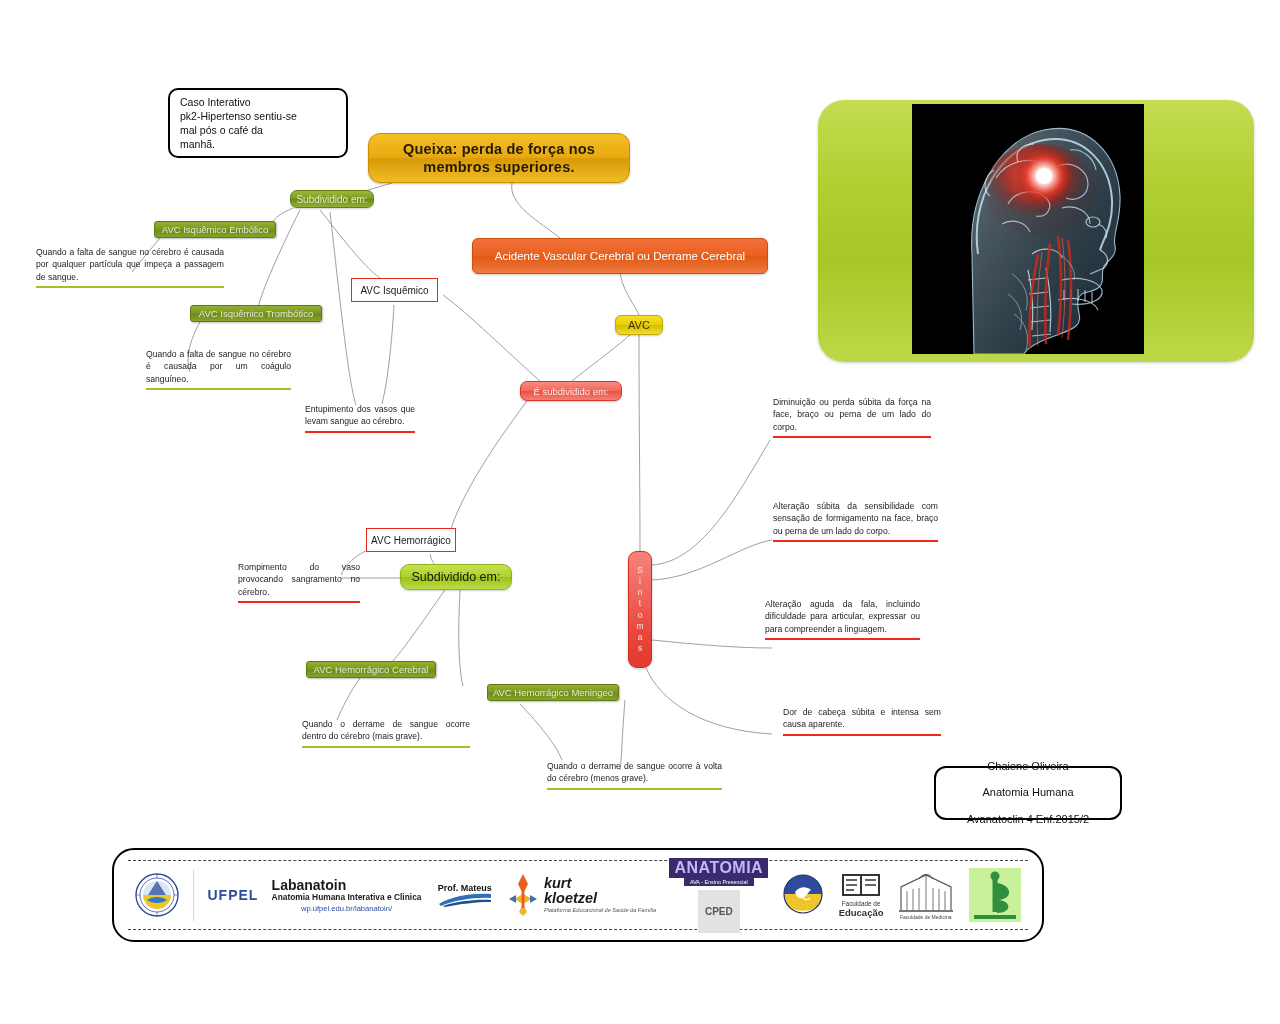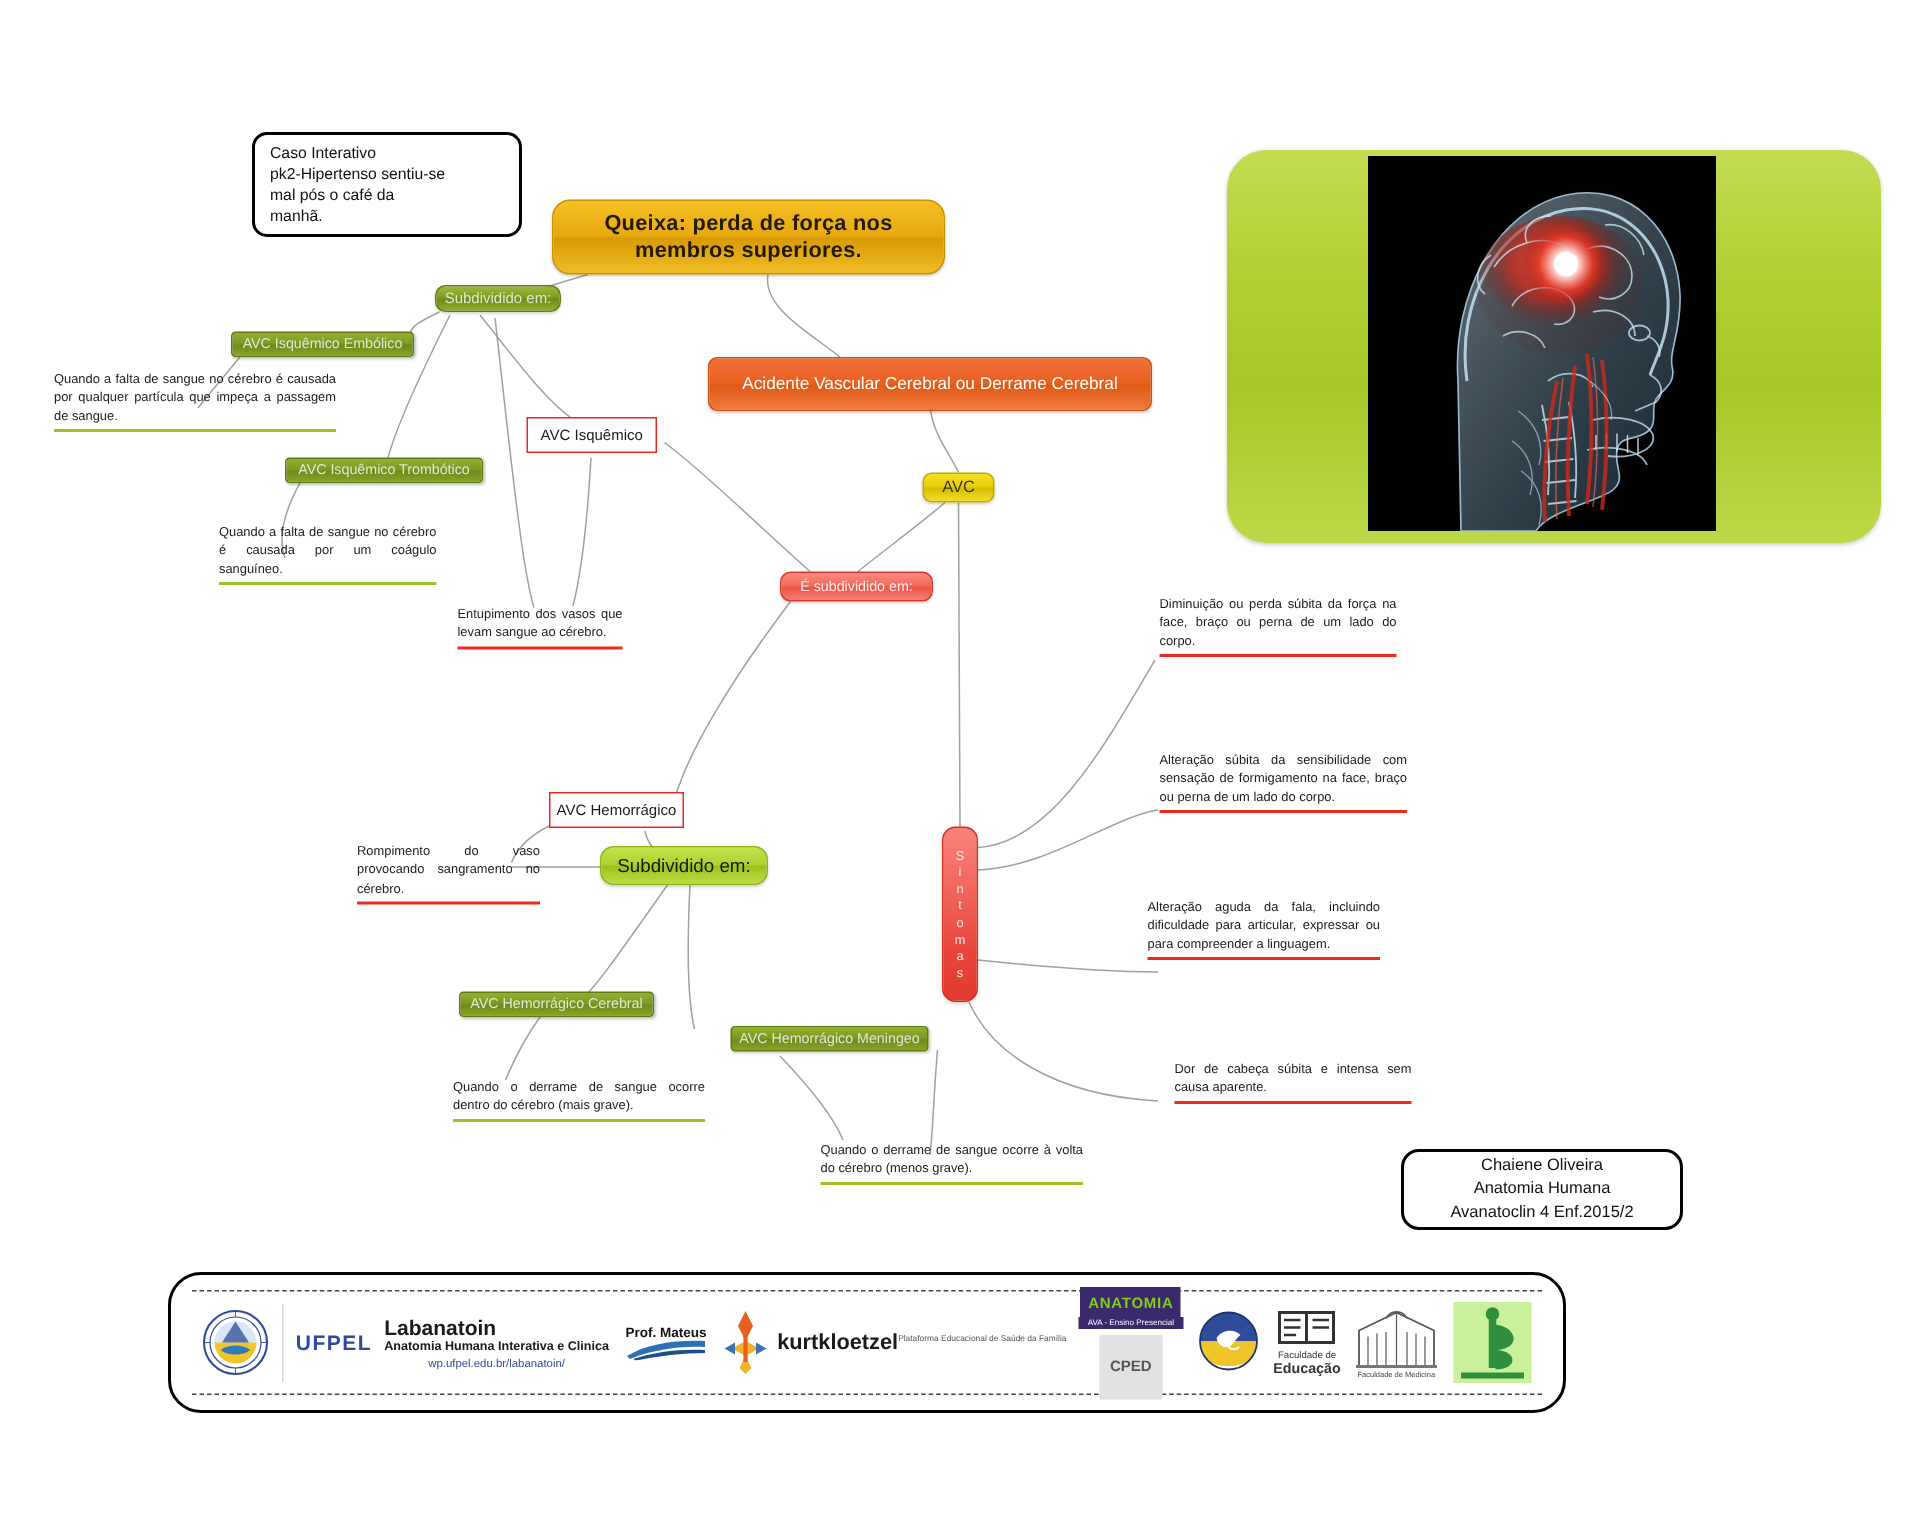--- a/index.html
+++ b/index.html
@@ -134,21 +134,21 @@
     position:absolute;left:94px;top:4px;width:232px;height:250px;
     background:#000;overflow:hidden;
   }
   .brain-img svg{display:block;}
 
   
   .author-box{
     left:934px;top:766px;width:188px;height:54px;
     border:2px solid #000;border-radius:12px;background:#fff;
     display:flex;flex-direction:column;align-items:center;justify-content:center;
-    font-size:11px;line-height:1.4;color:#111;
+    font-size:11px;line-height:1.4;color:#111;gap:11px;
   }
 
   
   .footer-box{
     left:112px;top:848px;width:932px;height:94px;
     border:2.5px solid #000;border-radius:22px;background:#fff;
     display:flex;align-items:center;
   }
   .footer-strip{
     margin:0 14px;width:100%;height:70px;
@@ -159,26 +159,26 @@
   .logo{display:flex;align-items:center;justify-content:center;flex:0 0 auto;}
   .logo-sep{width:1px;height:52px;background:#d8d8d8;}
 
   .ufpel-txt{font-size:14px;font-weight:bold;color:#2f4b9b;letter-spacing:1px;}
   .lab-wrap{display:flex;flex-direction:column;align-items:center;line-height:1.15;}
   .lab-t1{font-size:14px;font-weight:bold;color:#1a1a1a;align-self:flex-start;}
   .lab-t2{font-size:8.4px;font-weight:bold;color:#1a1a1a;}
   .lab-t3{font-size:7.6px;color:#2f4b9b;margin-top:2px;}
   .prof-wrap{display:flex;flex-direction:column;align-items:center;margin-left:2px;}
   .prof-t{font-size:9px;font-weight:bold;color:#111;}
-  .kurt-wrap{display:flex;flex-direction:row;line-height:1.02;}
+  .kurt-wrap{display:flex;flex-direction:column;line-height:1.02;font-style:italic;}
   .kurt-t1{font-size:14.5px;font-weight:bold;color:#1a1a1a;}
   .kurt-t2{font-size:5.6px;color:#555;margin-top:3px;}
   .anat-wrap{display:flex;flex-direction:column;align-items:center;}
   .anat-top{background:#3b2a6b;padding:1px 5px;}
-  .anat-t1{font-size:10px;font-weight:bold;color:#84cc16;letter-spacing:.5px;}
+  .anat-t1{font-size:16px;font-weight:bold;color:#c4b5fd;letter-spacing:.5px;}
   .anat-t2{font-size:5.4px;color:#fff;background:#3b2a6b;padding:1px 6px;display:block;}
   .anat-t3{font-size:10px;font-weight:bold;color:#555;background:#e2e2e2;padding:16px 7px;margin-top:4px;}
   .fae-wrap{display:flex;flex-direction:column;align-items:center;}
   .fae-t1{font-size:6.4px;color:#333;margin-top:2px;}
   .fae-t2{font-size:9.5px;font-weight:bold;color:#333;}
   .fmed-t{font-size:5px;color:#444;margin-top:1px;}
 </style>
 </head>
 <body>
 

